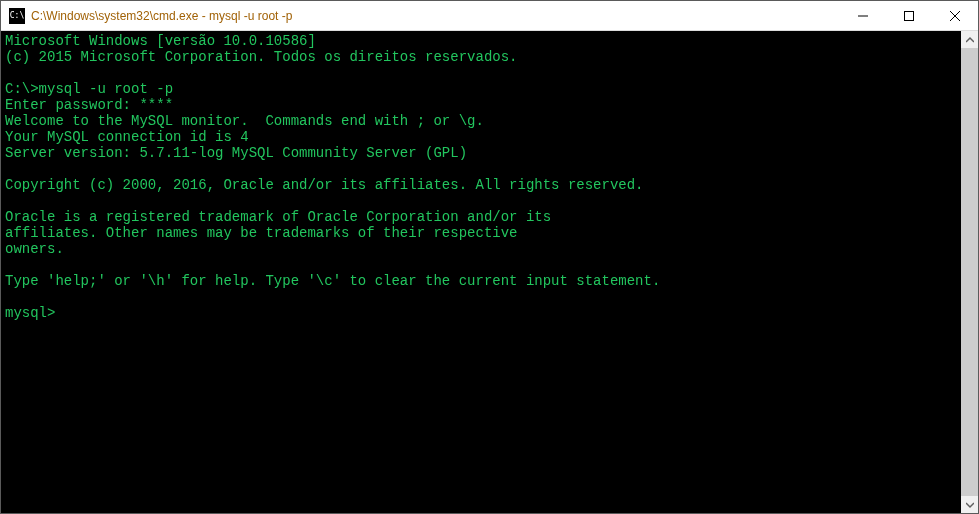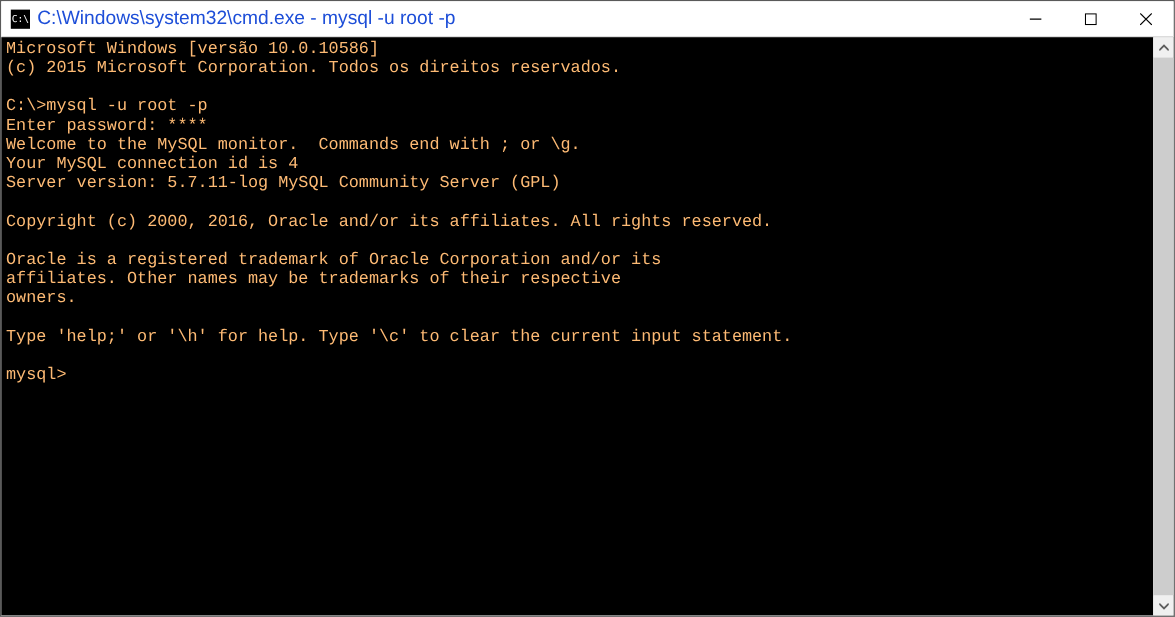--- a/index.html
+++ b/index.html
@@ -33,22 +33,22 @@
       justify-content: center;
     }
     .titlebar-icon-inner {
       color: #fff;
       font-size: 8px;
       font-family: Consolas, monospace;
       line-height: 1;
     }
     .titlebar-text {
       flex: 1;
-      font-size: 16px;
-      color: #1d4ed8;
+      font-size: 12px;
+      color: #a16207;
       white-space: nowrap;
       overflow: hidden;
     }
     .window-controls {
       display: flex;
       height: 100%;
     }
     .win-btn {
       width: 46px;
       height: 100%;
@@ -68,21 +68,21 @@
       height: calc(514px - 30px - 2px);
       background: #000;
       display: flex;
     }
     .terminal-content {
       flex: 1;
       padding: 2px 4px;
       font-family: Consolas, "Courier New", monospace;
       font-size: 14px;
       line-height: 16px;
-      color: #fdba74;
+      color: #22c55e;
       white-space: pre;
       overflow: hidden;
     }
     .terminal-line {
       min-height: 16px;
     }
     .scrollbar {
       width: 17px;
       background: #f0f0f0;
       display: flex;

